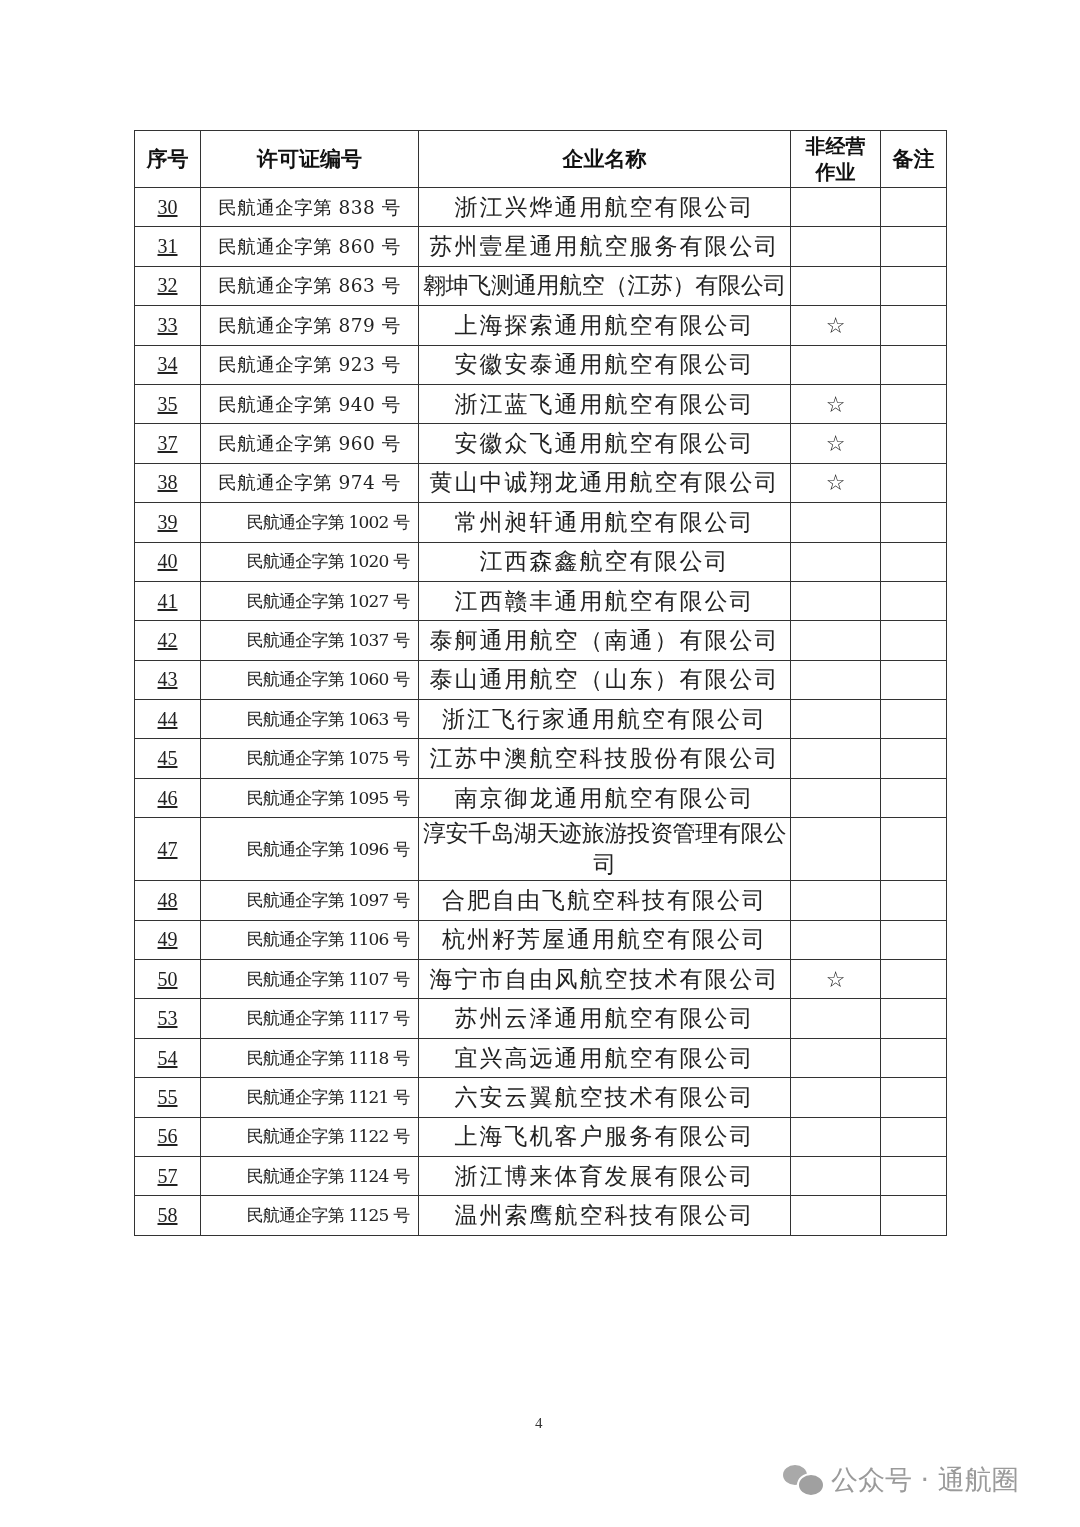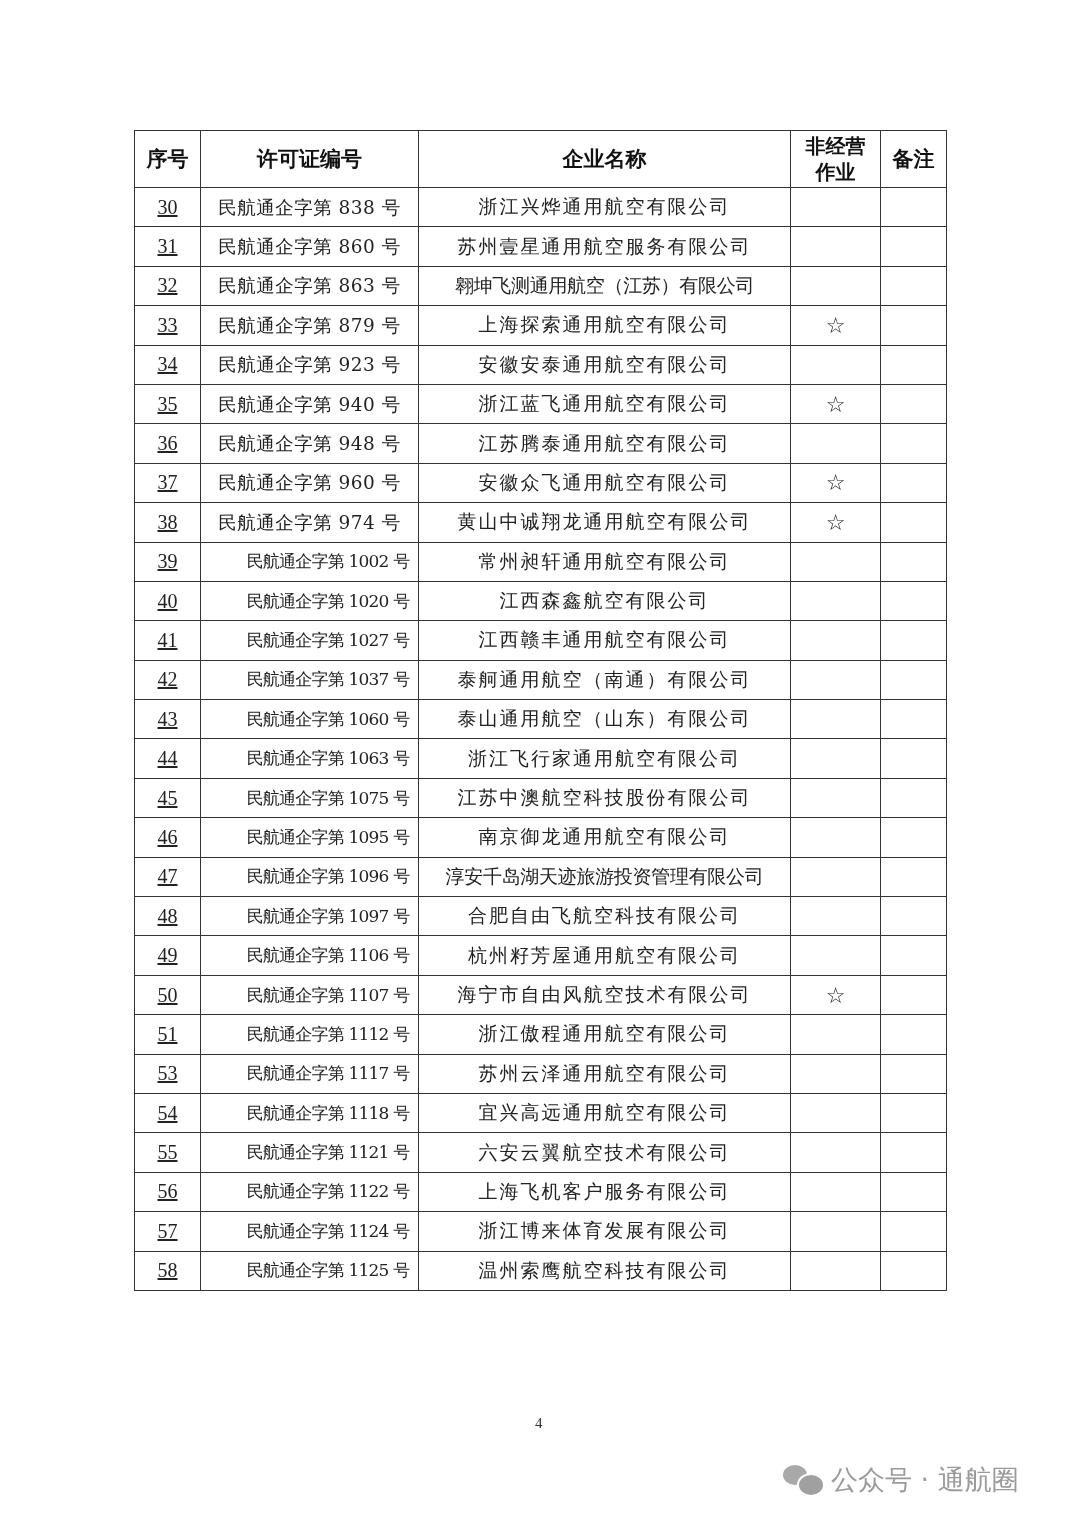--- a/index.html
+++ b/index.html
@@ -8,21 +8,21 @@
   table.doc { position: absolute; left: 134px; top: 130px; border-collapse: collapse;
               table-layout: fixed; width: 812px; }
   table.doc td, table.doc th { border: 1.3px solid #333; padding: 0; text-align: center;
               vertical-align: middle; font-weight: normal; }
   th { height: 56px; font-size: 21px; font-weight: bold !important; color: #111; }
   th.two { font-size: 20px; line-height: 26px; }
   td { height: 38.4px; font-size: 19px; color: #222; }
   td.seq { font-family: "Liberation Serif", serif; font-size: 20px; vertical-align: top; padding-top: 2px; text-decoration: underline; }
   td.lic { font-size: 18.5px; letter-spacing: 0.5px; margin-left: 18px; }
   td.lic.narrow { font-size: 17px; letter-spacing: -0.8px; padding-left: 37px; }
-  td.name { font-size: 19px; letter-spacing: 2px; margin-top: 20px; }
+  td.name { font-size: 23px; letter-spacing: 2px; margin-top: 20px; }
   td.name.tight { letter-spacing: -0.3px; }
   td.mark { font-size: 22px; }
   .page-num { position: absolute; left: 535px; top: 1415px; font-size: 15px;
               font-family: "Liberation Serif", serif; color: #333; }
   .watermark { position: absolute; left: 783px; top: 1462px; display: flex; align-items: center;
                gap: 8px; color: #9a9a9a; font-family: "DejaVu Sans", sans-serif; font-size: 27px; }
   .wm-icon { width: 40px; height: 34px; position: relative; }
   .bubble1 { position: absolute; left: 0; top: 2px; width: 24px; height: 20px; border-radius: 50%; background: #a9a9a9; }
   .bubble2 { position: absolute; left: 14px; top: 10px; width: 24px; height: 20px; border-radius: 50%; background: #a0a0a0; border: 2px solid #fff; }
 </style>
@@ -83,27 +83,20 @@
         <td class="rem"></td>
       </tr>
       <tr>
         <td class="seq">35</td>
         <td class="lic">民航通企字第 940 号</td>
         <td class="name">浙江蓝飞通用航空有限公司</td>
         <td class="mark">☆</td>
         <td class="rem"></td>
       </tr>
       <tr>
-        <td class="seq">36</td>
-        <td class="lic">民航通企字第 948 号</td>
-        <td class="name">江苏腾泰通用航空有限公司</td>
-        <td class="mark"></td>
-        <td class="rem"></td>
-      </tr>
-      <tr>
         <td class="seq">37</td>
         <td class="lic">民航通企字第 960 号</td>
         <td class="name">安徽众飞通用航空有限公司</td>
         <td class="mark">☆</td>
         <td class="rem"></td>
       </tr>
       <tr>
         <td class="seq">38</td>
         <td class="lic">民航通企字第 974 号</td>
         <td class="name">黄山中诚翔龙通用航空有限公司</td>
@@ -185,27 +178,20 @@
         <td class="lic narrow">民航通企字第 1106 号</td>
         <td class="name">杭州籽芳屋通用航空有限公司</td>
         <td class="mark"></td>
         <td class="rem"></td>
       </tr>
       <tr>
         <td class="seq">50</td>
         <td class="lic narrow">民航通企字第 1107 号</td>
         <td class="name">海宁市自由风航空技术有限公司</td>
         <td class="mark">☆</td>
-        <td class="rem"></td>
-      </tr>
-      <tr>
-        <td class="seq">51</td>
-        <td class="lic narrow">民航通企字第 1112 号</td>
-        <td class="name">浙江傲程通用航空有限公司</td>
-        <td class="mark"></td>
         <td class="rem"></td>
       </tr>
       <tr>
         <td class="seq">53</td>
         <td class="lic narrow">民航通企字第 1117 号</td>
         <td class="name">苏州云泽通用航空有限公司</td>
         <td class="mark"></td>
         <td class="rem"></td>
       </tr>
       <tr>

